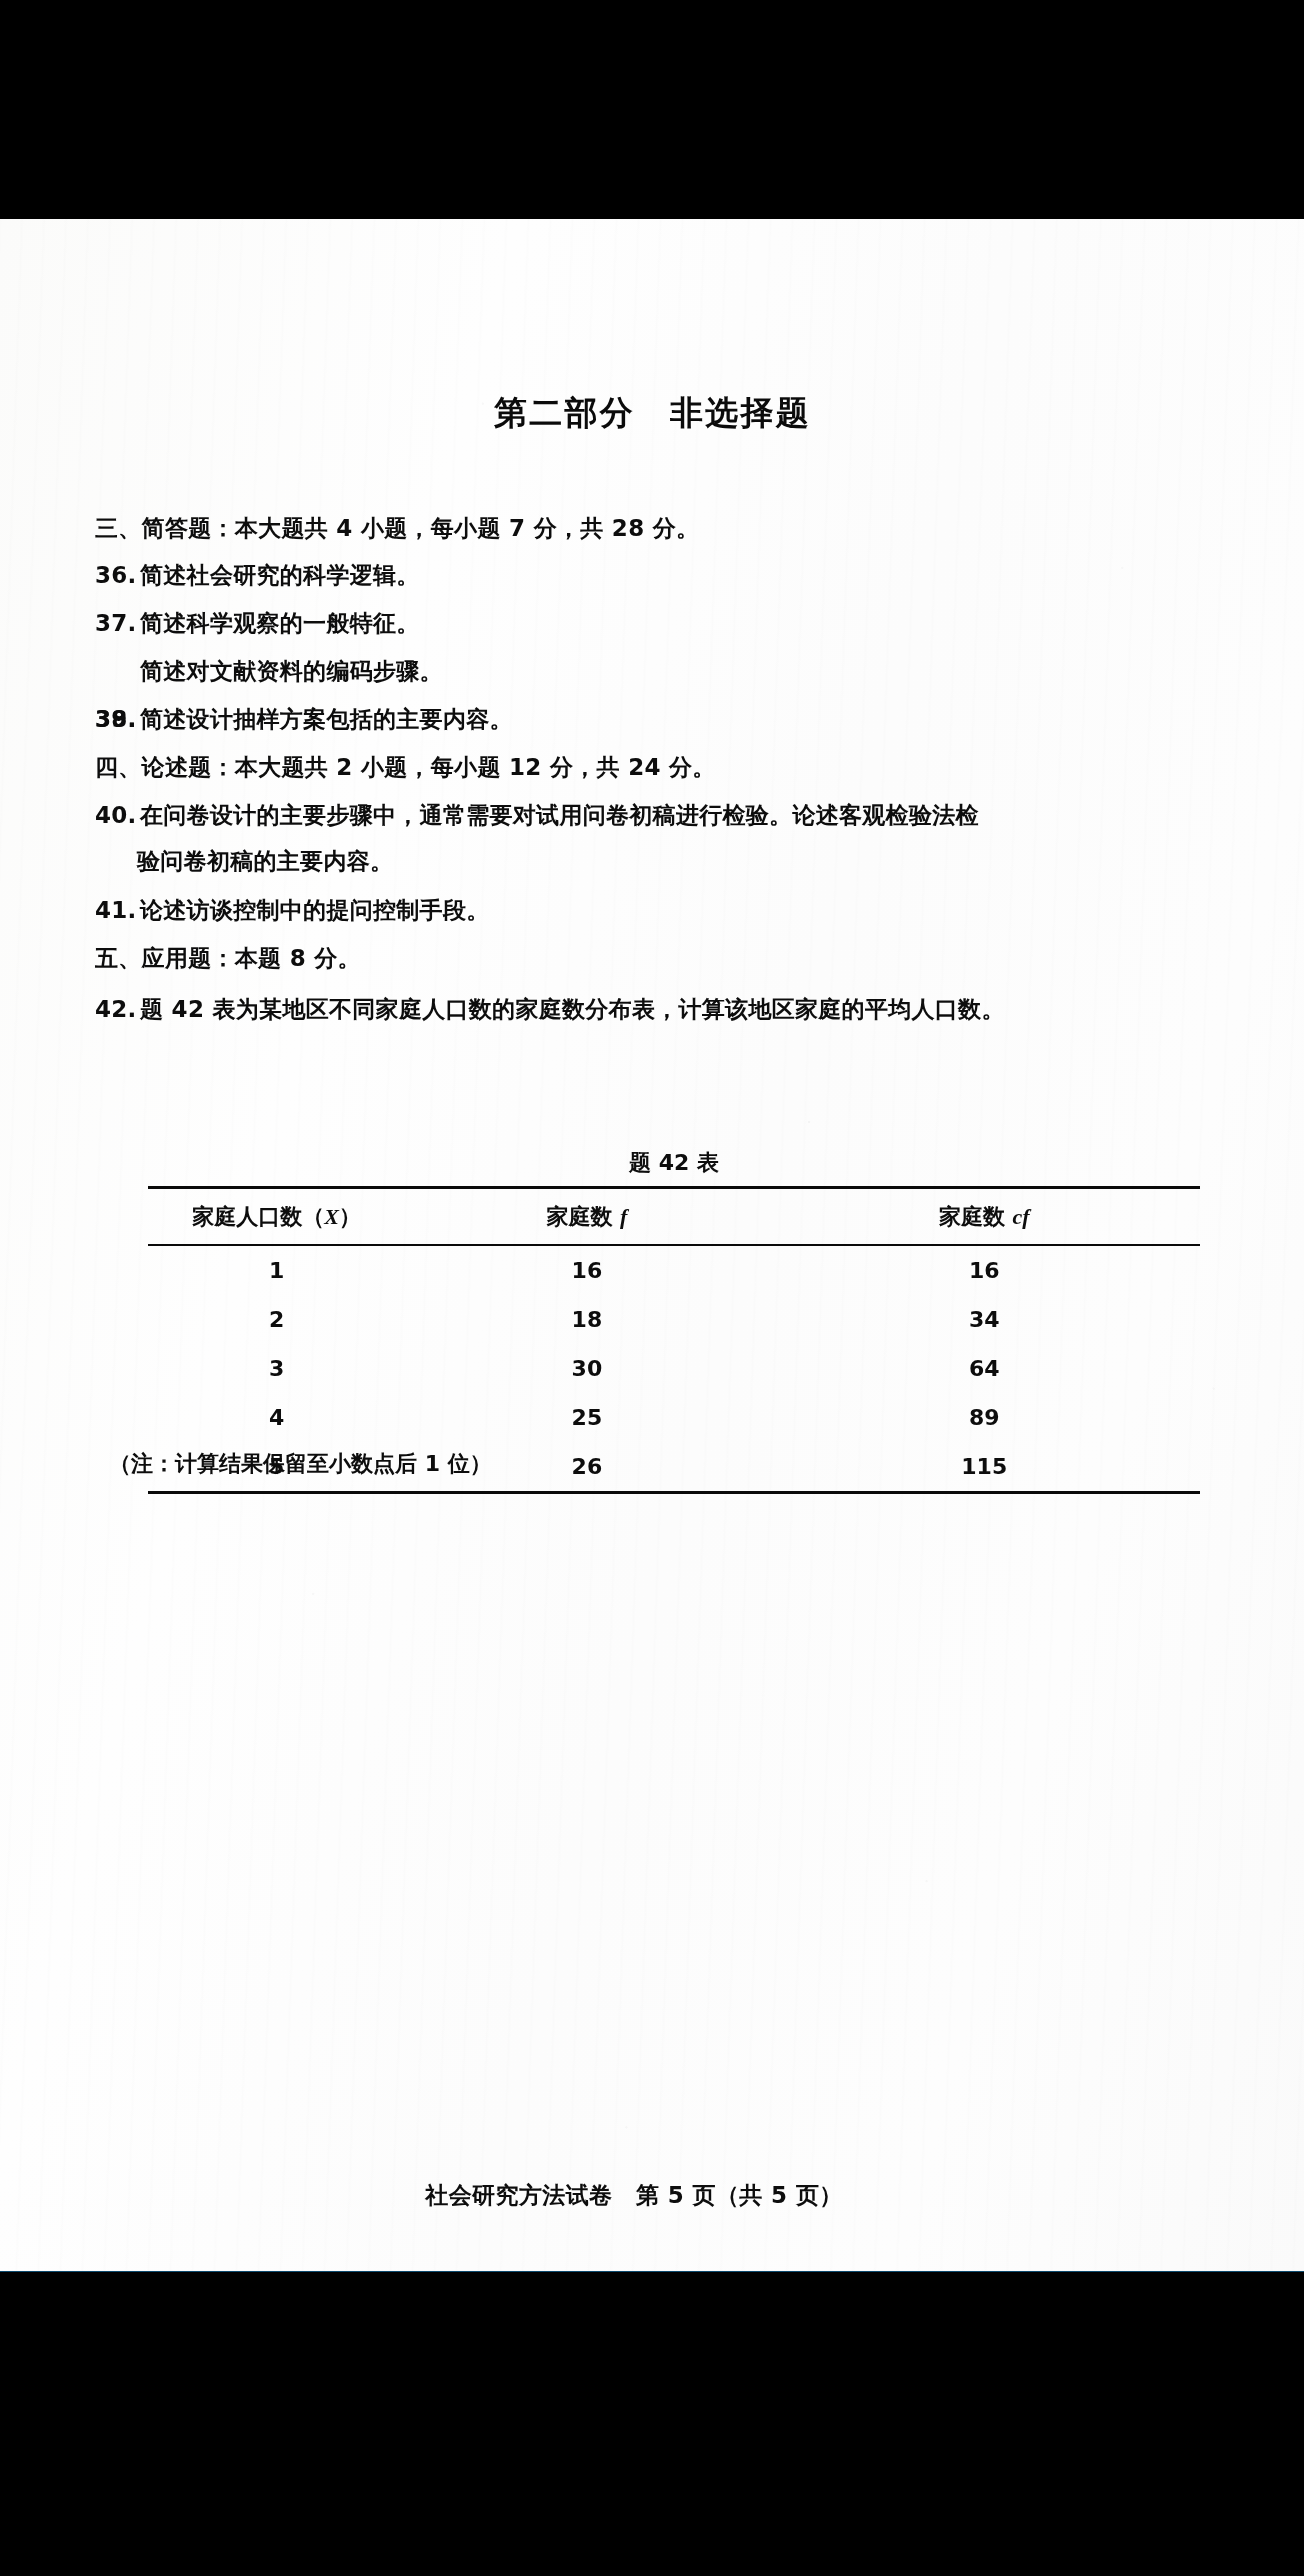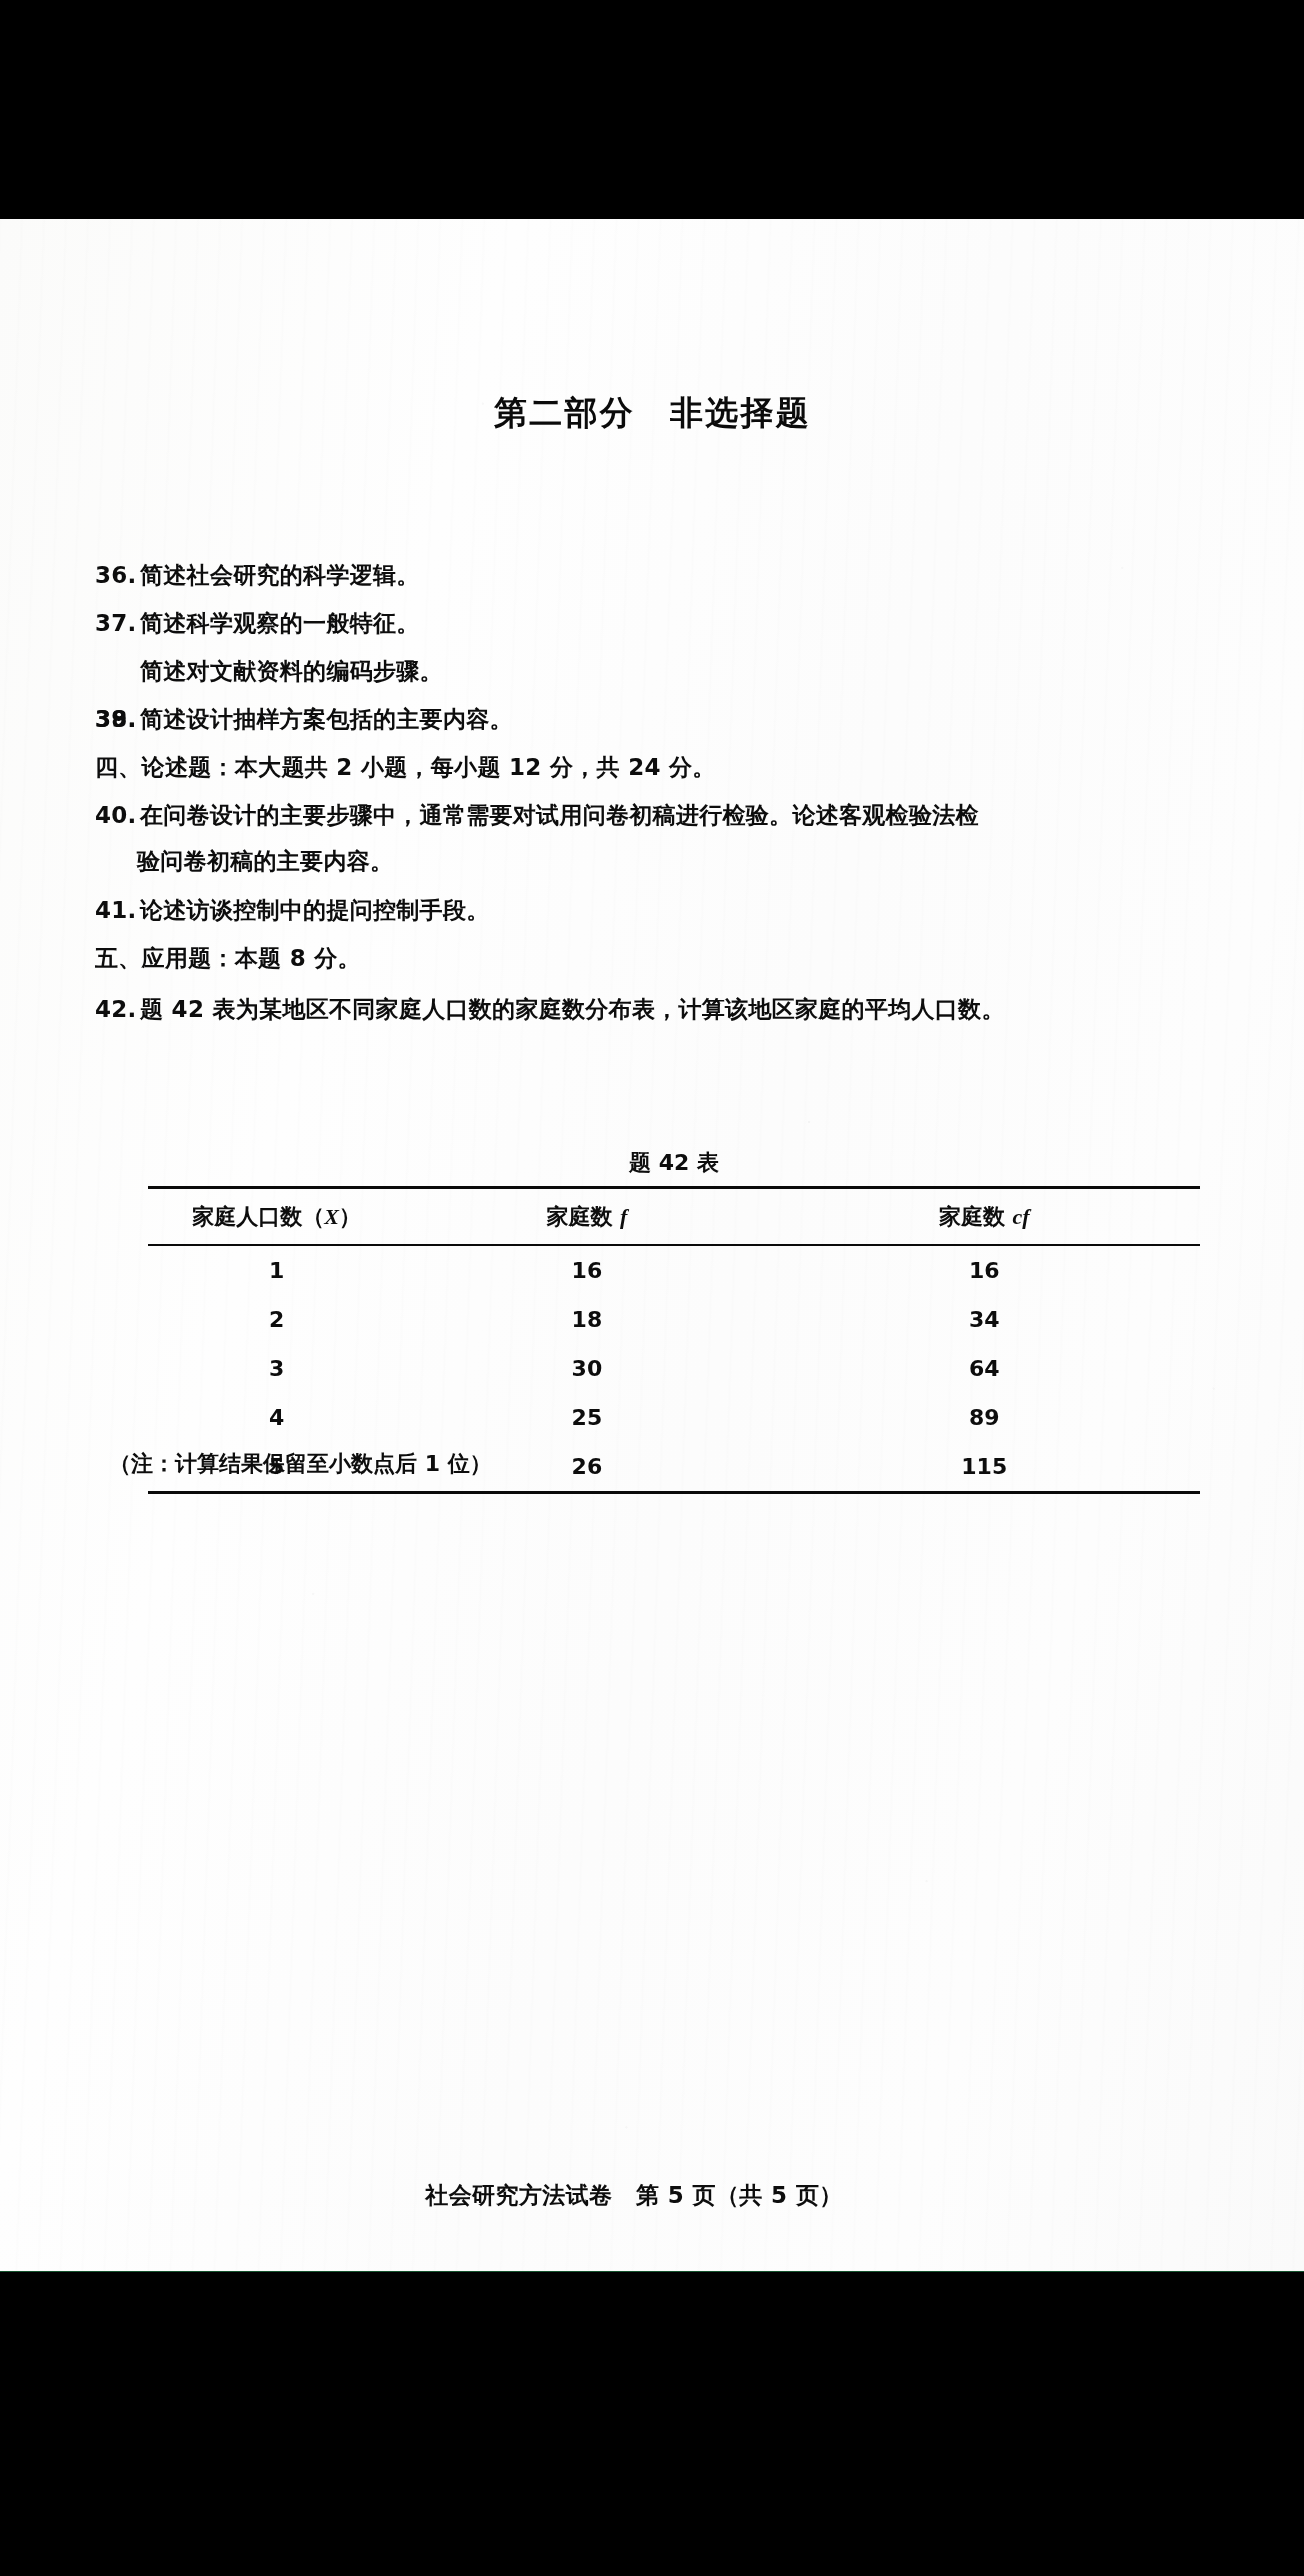--- a/index.html
+++ b/index.html
@@ -6,21 +6,21 @@
   html, body {
     margin: 0;
     padding: 0;
     background: #000;
   }
 
   .page {
     position: relative;
     width: 1305px;
     height: 2576px;
-    background: #14532d;
+    background: #0c4a6e;
     overflow: hidden;
     font-family: "Liberation Serif", "DejaVu Serif", serif;
   }
 
   
   .bar-top {
     position: absolute;
     left: 0; top: 0;
     width: 1305px;
     height: 219px;
@@ -185,20 +185,21 @@
 
 <div class="page">
 
   <div class="bar-top"></div>
   <div class="bar-bottom"></div>
 
   <div class="sheet">
 
     <div class="doc-title">第二部分　非选择题</div>
 
+    <div class="line section-head" style="top:295px;">三、简答题：本大题共 4 小题，每小题 7 分，共 28 分。</div>
 
     <div class="line q-line" style="top:342px;">36.</div>
     <div class="line" style="left:140px; top:342px;">简述社会研究的科学逻辑。</div>
 
     <div class="line q-line" style="top:390px;">37.</div>
     <div class="line" style="left:140px; top:390px;">简述科学观察的一般特征。</div>
 
     <div class="line q-line" style="top:438px;margin-top:48px;">38.</div>
     <div class="line" style="left:140px; top:438px;">简述对文献资料的编码步骤。</div>
 

